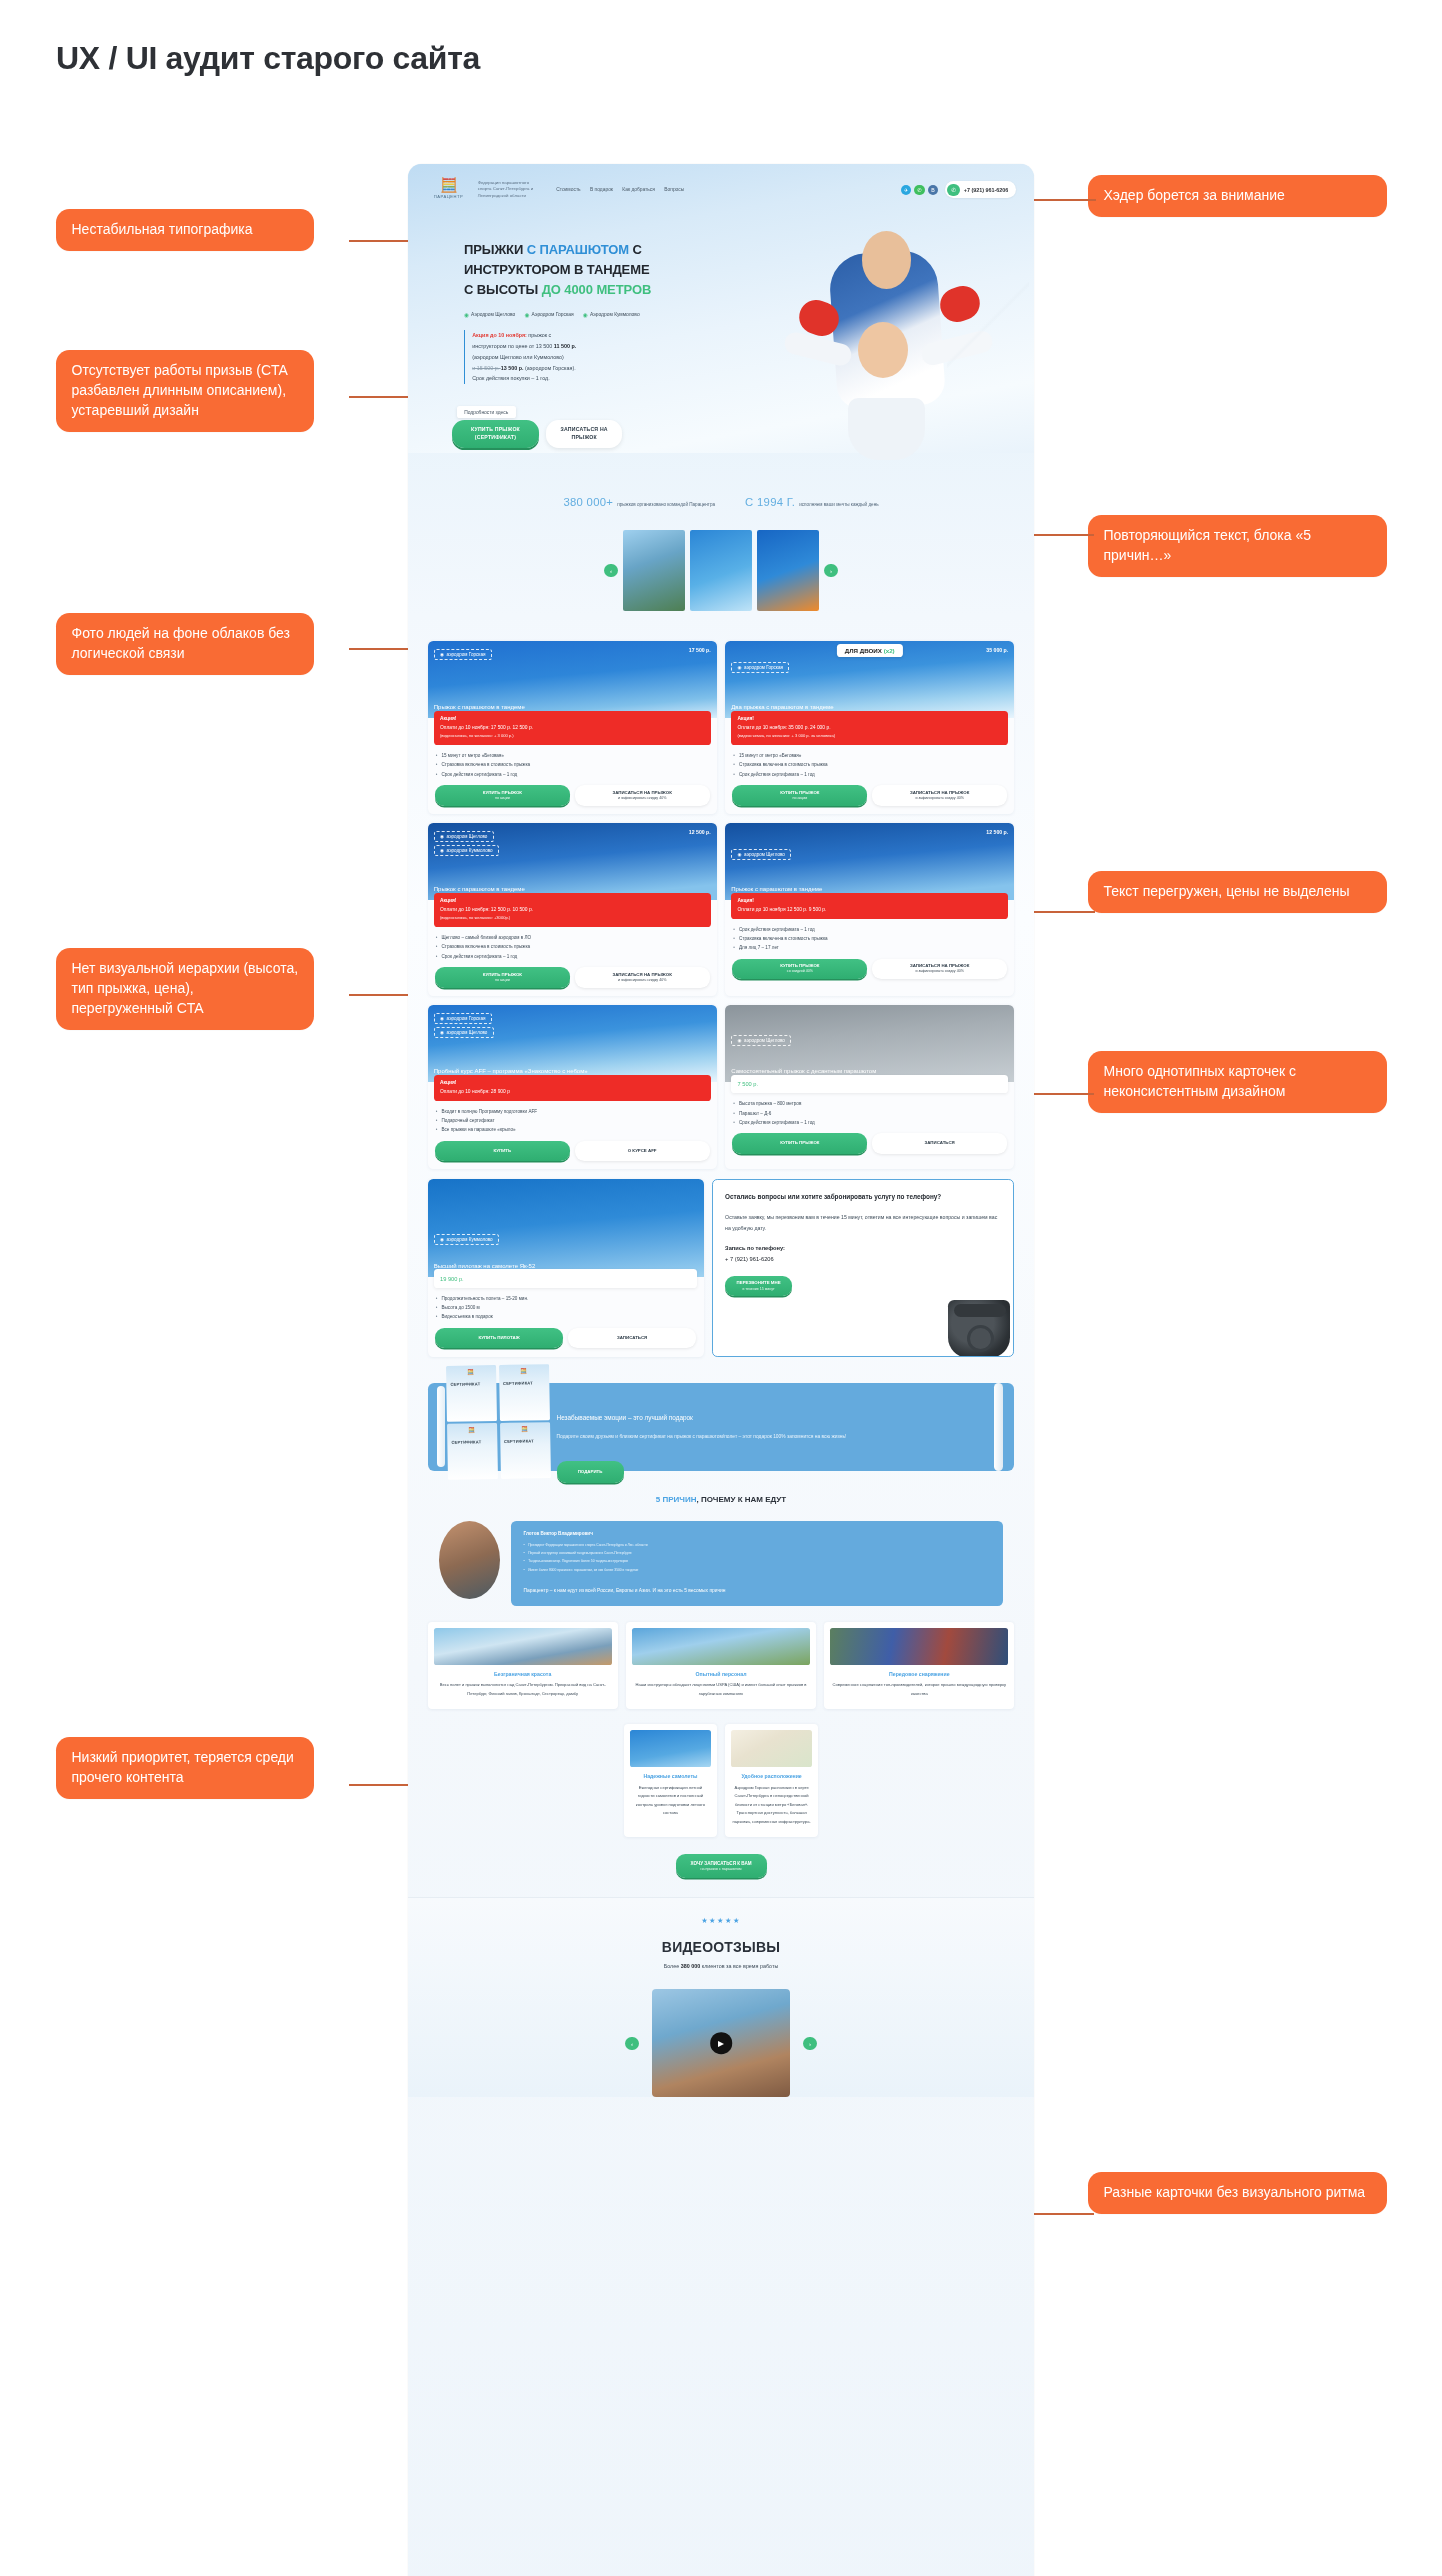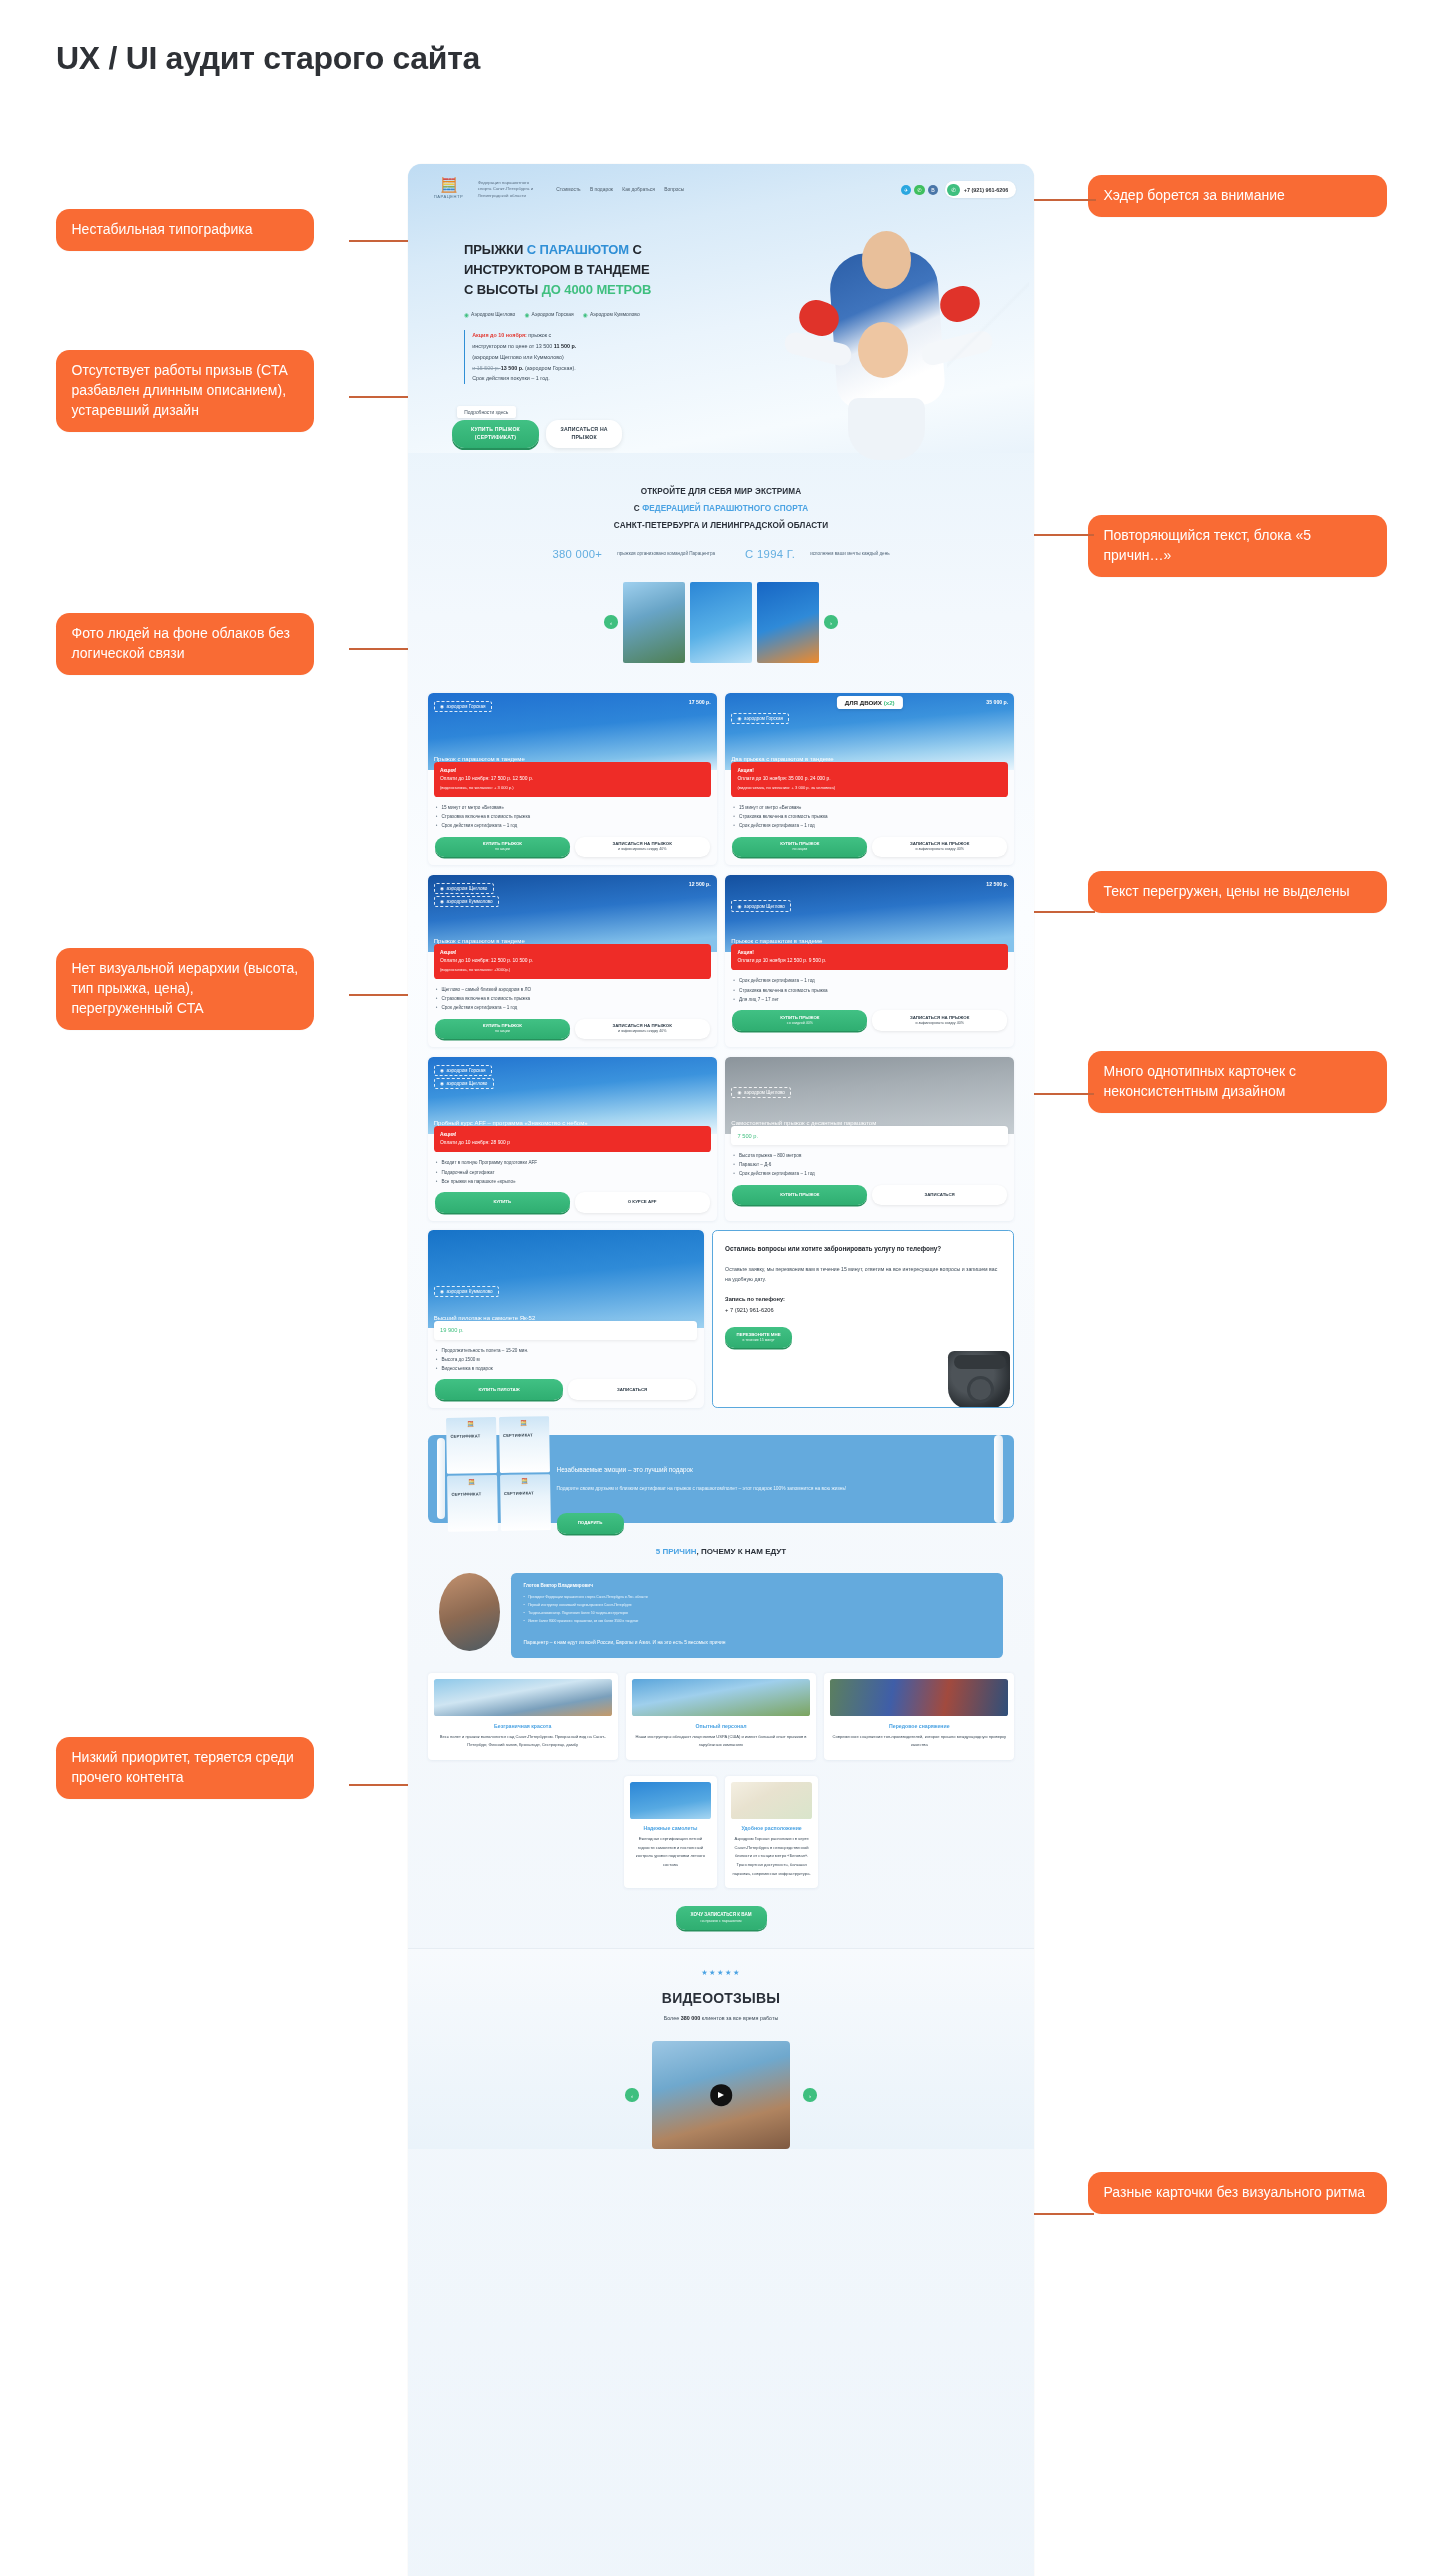--- a/index.html
+++ b/index.html
@@ -143,21 +143,21 @@
   .jumper .glove-r { position:absolute; right: 18.5px; top: 66px; width: 40px; height: 34px; border-radius: 17.5px; background:#e0332a; transform: rotate(-20deg); }
   .jumper .arm-l { position:absolute; left: 13.4px; top: 117px; width: 68px; height: 21.6px; border-radius: 12.4px; background:#f2f5f9; transform: rotate(14deg); }
   .jumper .arm-r { position:absolute; right: 5.2px; top: 116px; width: 72px; height: 21.6px; border-radius: 12.4px; background:#f4f7fa; transform: rotate(-14deg); }
   .jumper .legs { position:absolute; left: 77px; bottom: 3.1px; width: 77px; height: 62px; border-radius: 10.3px 10.3px 31px 31px; background:#eef3f8; }
 
   
   .sec2 { position:relative; padding: 30px 0 0; text-align:center; }
   .h2 { font-size: 8.2px; font-weight: 800; line-height: 2.1; color:#2a3039; letter-spacing:0.1px; }
   .h2 .blue { color:#4ba3e3; }
   .stats { display:flex; justify-content:center; gap: 30px; margin-top: 13.4px; }
-  .stat { display:flex; align-items:center; gap: 15px; }
+  .stat { display:flex; align-items:flex-end; gap: 4px; }
   .stat .big { font-size: 11.3px; color:#63aee0; font-weight:300; letter-spacing:0.3px; }
   .stat .sm { font-size: 4.6px; color:#53677a; line-height:1.7; text-align:left; }
   .gallery { display:flex; justify-content:center; gap: 5.2px; margin-top: 21.6px; align-items:center; }
   .ph { width: 62px; height: 81px; border-radius: 2.1px; }
   .ph.a { background: linear-gradient(160deg,#9fd0ef 0%, #68a4c6 40%, #4e7f52 100%); }
   .ph.b { background: linear-gradient(160deg,#2b86d6 0%, #58b0e7 55%, #bfe3f7 100%); }
   .ph.c { background: linear-gradient(160deg,#1766c4 0%, #2f8ad8 50%, #f08a2a 100%); }
   .navchev {
     width: 13.4px; height: 13.4px; border-radius:50%; background:#3fbf7f; color:#fff;
     display:flex; align-items:center; justify-content:center; font-size: 6.2px;
@@ -414,25 +414,20 @@
         <div class="head2"></div>
       <div class="glove-l"></div>
         <div class="glove-r"></div>
       <div class="arm-l"></div>
         <div class="arm-r"></div>
         <div class="legs"></div>
     </div>
   </section>
 
   <section class="sec2">
-    <div class="h2">
-      <span>ОТКРОЙТЕ ДЛЯ СЕБЯ МИР ЭКСТРИМА</span><br>
-      <span>С </span><span class="blue">ФЕДЕРАЦИЕЙ ПАРАШЮТНОГО СПОРТА</span><br>
-      <span>САНКТ-ПЕТЕРБУРГА И ЛЕНИНГРАДСКОЙ ОБЛАСТИ</span>
-    </div>
     <div class="stats">
       <div class="stat">
         <span class="big">380 000+</span>
         <span class="sm">прыжков организовано командой Парацентра</span>
       </div>
       <div class="stat">
         <span class="big">С 1994 Г.</span>
         <span class="sm">исполняем ваши мечты каждый день</span>
       </div>
     </div>

